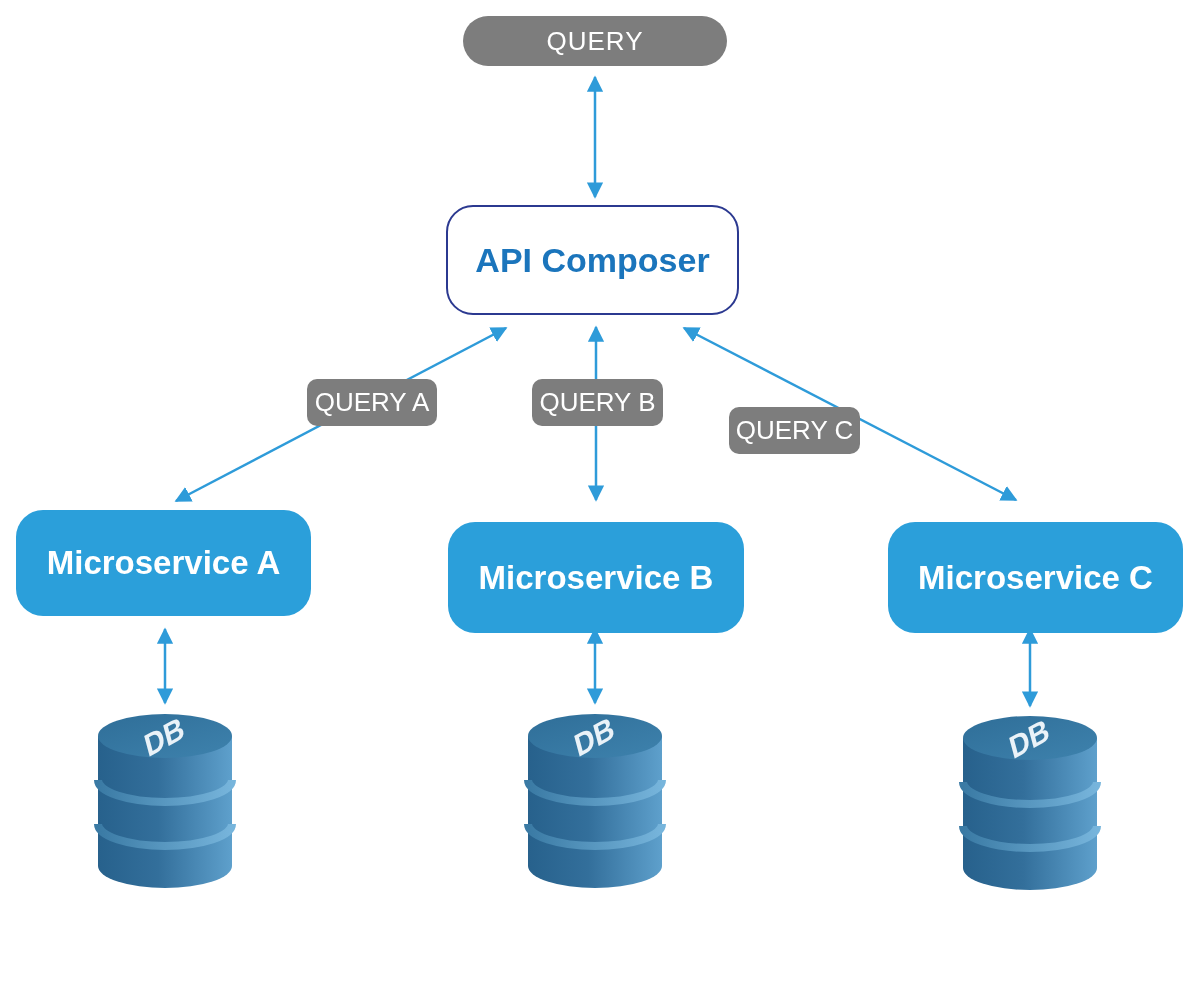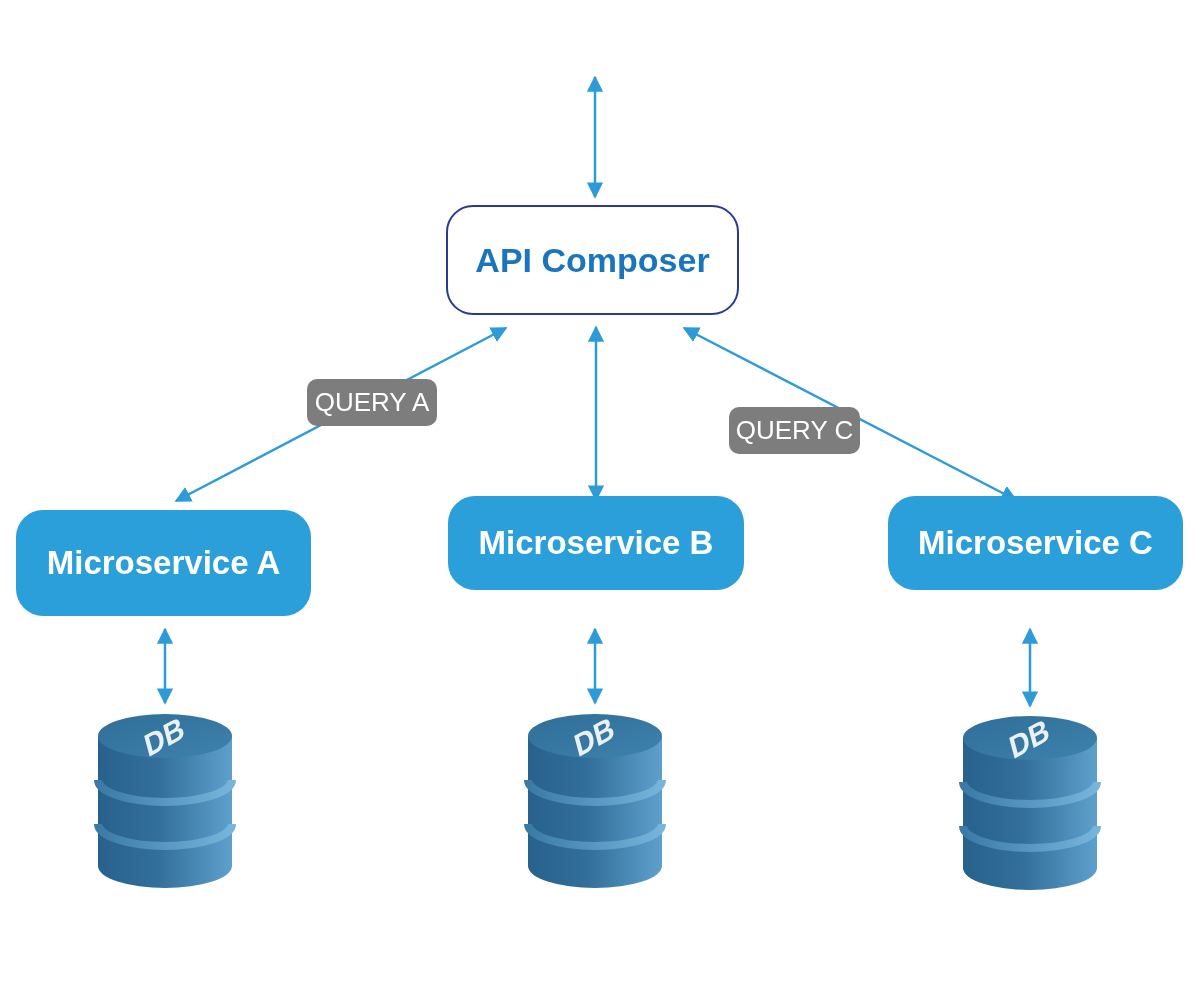--- a/index.html
+++ b/index.html
@@ -29,21 +29,21 @@
   }
   .qlabel{
     height:47px;top:379px;
     background:#7d7d7d;border-radius:10px;
     color:#ffffff;font-size:26px;font-weight:400;
   }
   .qlabel.a{left:307px;width:130px;}
   .qlabel.b{left:532px;width:131px;}
   .qlabel.c{left:729px;width:131px;margin-top:28px;}
   .ms-box{
-    top:496px;height:94px;
+    top:522px;height:111px;
     background:#2b9fda;border-radius:27px;
     color:#ffffff;font-size:33px;font-weight:bold;
   }
   .ms-box.a{left:16px;width:295px;top:510px;height:106px;}
   .ms-box.b{left:448px;width:296px;}
   .ms-box.c{left:888px;width:295px;text-align:center;}
   .arrow{stroke:#2e9bd9;stroke-width:2.5;}
   .db-top{fill:url(#topGrad);}
   .db-body{fill:url(#bodyGrad);}
   .db-groove{fill:none;stroke:url(#grooveGrad);stroke-width:8;}
@@ -106,23 +106,25 @@
 
     <g transform="translate(1030,2)">
       <path class="db-body" d="M -67 736 V 866 A 67 22 0 0 0 67 866 V 736 Z"></path>
       <path class="db-groove" d="M -67 780 A 67 22 0 0 0 67 780"></path>
       <path class="db-groove" d="M -67 824 A 67 22 0 0 0 67 824"></path>
       <ellipse class="db-top" cx="0" cy="736" rx="67" ry="22"></ellipse>
       <text class="db-text" transform="translate(2,747) rotate(-29) skewX(-14)">DB</text>
     </g>
   </svg>
 
+  <div class="node pill-top">QUERY</div>
 
   <div class="node api-box">API Composer</div>
 
   <div class="node qlabel a">QUERY A</div>
+  <div class="node qlabel b">QUERY B</div>
   <div class="node qlabel c">QUERY C</div>
 
   <div class="node ms-box a">Microservice A</div>
   <div class="node ms-box b">Microservice B</div>
   <div class="node ms-box c">Microservice C</div>
 
 </div>
 
 </body></html>

